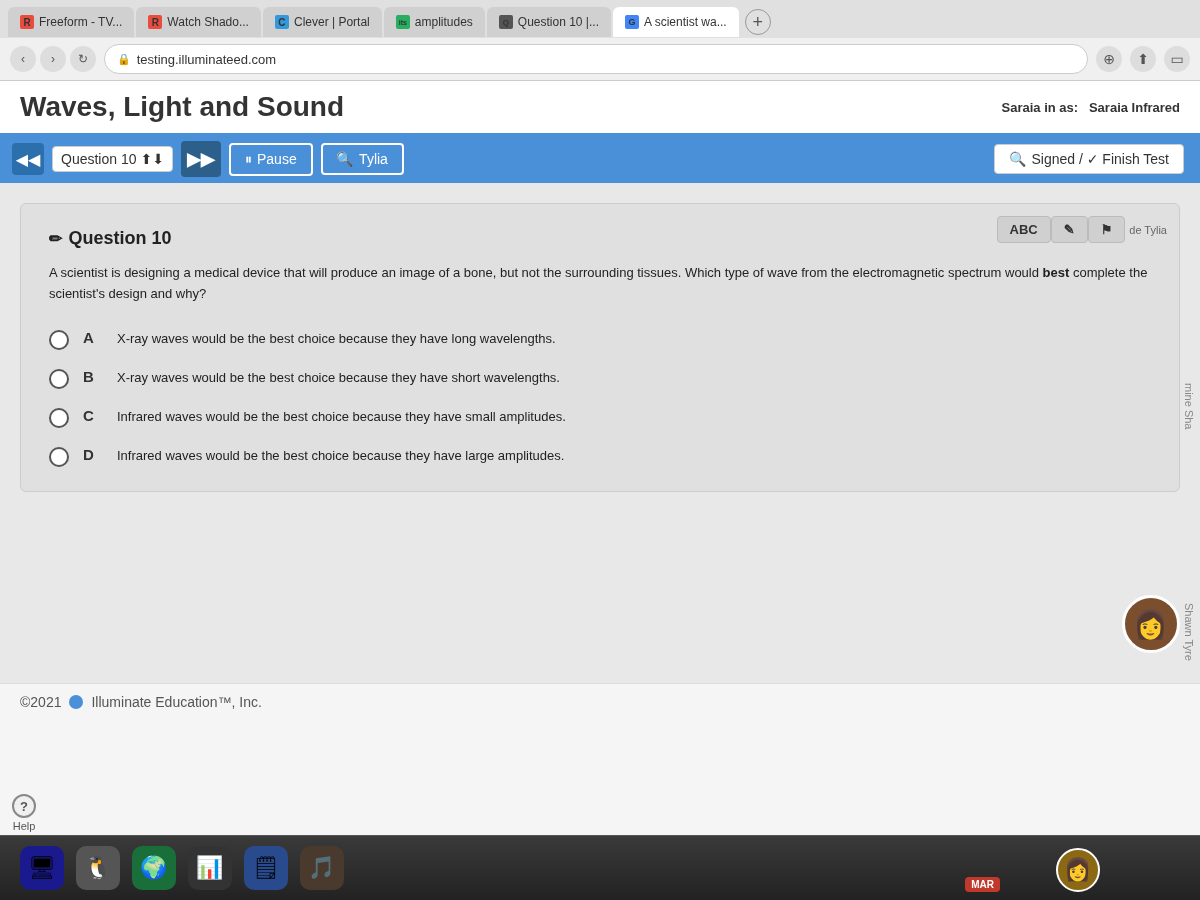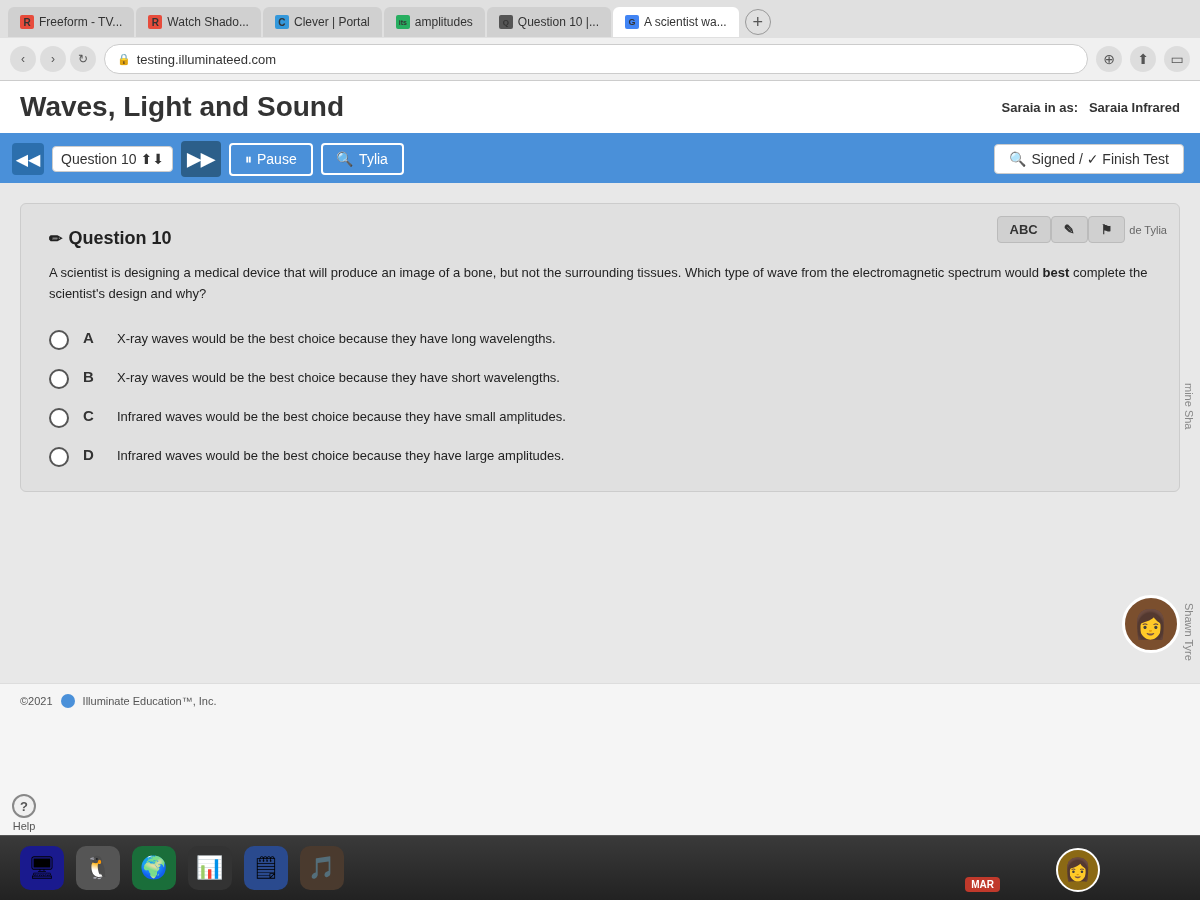--- a/index.html
+++ b/index.html
@@ -336,21 +336,21 @@
     }
 
     
     .page-footer {
       background: #f5f5f5;
       padding: 10px 20px;
       border-top: 1px solid #ddd;
       display: flex;
       align-items: center;
       gap: 8px;
-      font-size: 11px;
+      font-size: 14px;
       color: #555;
     }
   </style>
 </head>
 <body>
 
 <div class="browser-chrome">
 
   <div class="tab-bar">
     <div class="tab">

